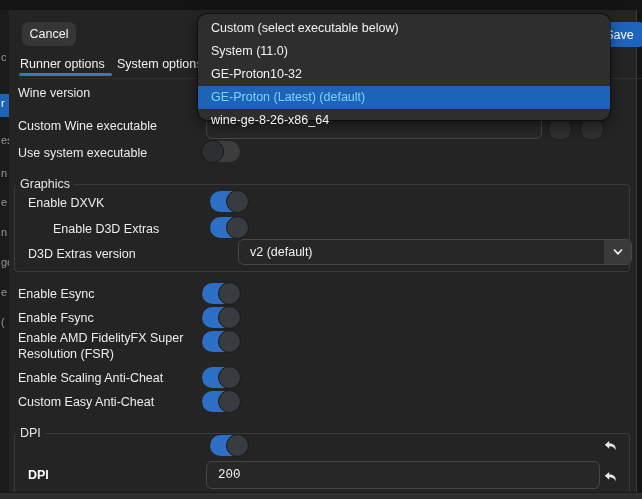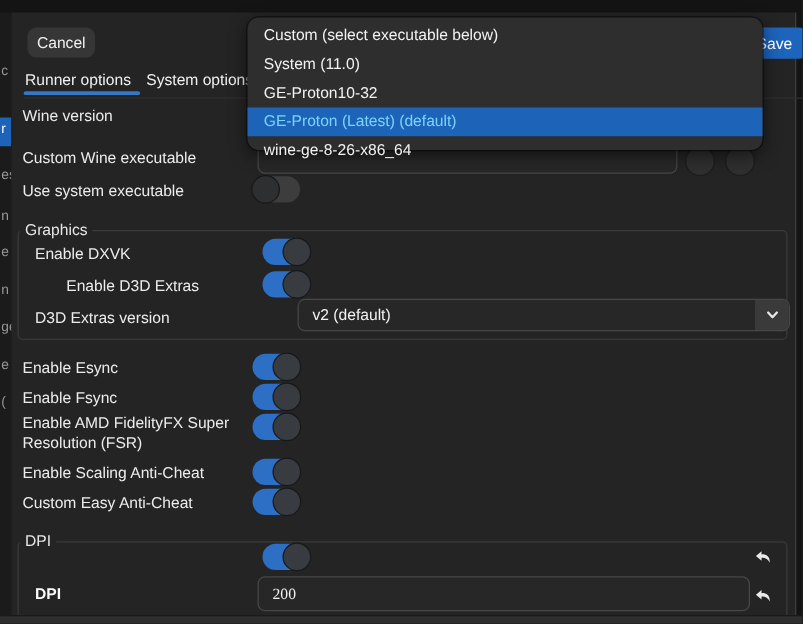--- a/index.html
+++ b/index.html
@@ -54,21 +54,21 @@
   .toggle.on .knob{left:auto;right:-1px;background:var(--knob_on);}
 
   
   .combo{position:absolute;height:26px;background:var(--field_bg);border:1px solid var(--field_border);
          border-radius:6px;display:flex;align-items:center;font-size:12.5px;color:#f2f2f2;}
   .combo .combo-text{padding-left:11px;flex:1;}
   .combo .chev-zone{width:27px;height:100%;background:#3a3a3a;border-radius:0 5px 5px 0;
                     display:flex;align-items:center;justify-content:center;}
   .text-input{position:absolute;height:28px;background:var(--field_bg);border:1px solid var(--field_border);
               border-radius:6px;color:#f2f2f2;font-size:12.5px;padding:0 11px;outline:none;
-              font-family:Liberation Serif, serif;}
+              font-family:Liberation Mono, monospace;}
   .circle-btn{position:absolute;width:24px;height:24px;border-radius:50%;background:#2f2f2f;border:1px solid #1d1d1d;z-index:5;}
 
   .undo-btn{position:absolute;width:18px;height:18px;display:flex;align-items:center;justify-content:center;}
 
   
   .popup{left:198px;top:14px;width:412px;height:106px;background:var(--popup_bg);
          border-radius:9px;z-index:30;padding-top:3px;
          box-shadow:0 4px 14px rgba(0,0,0,.55),0 0 0 1px rgba(0,0,0,.45);}
   .popup-item{height:23px;line-height:23px;padding-left:13px;font-size:12.5px;color:#f2f2f2;white-space:nowrap;overflow:hidden;}
   .popup-item.selected{background:var(--selection);color:#7dd3fc;}

